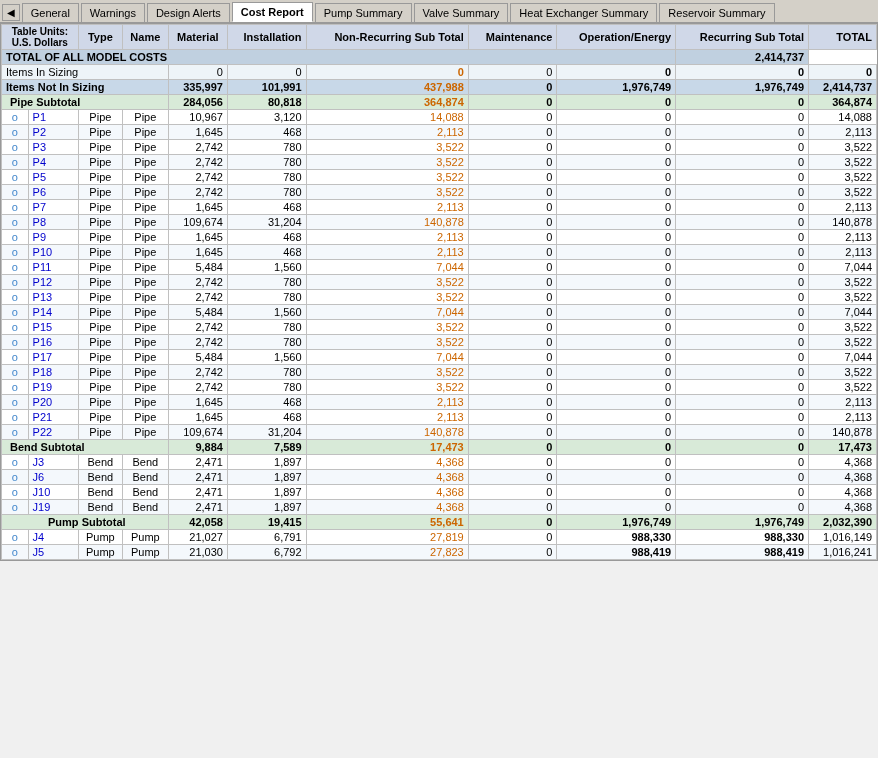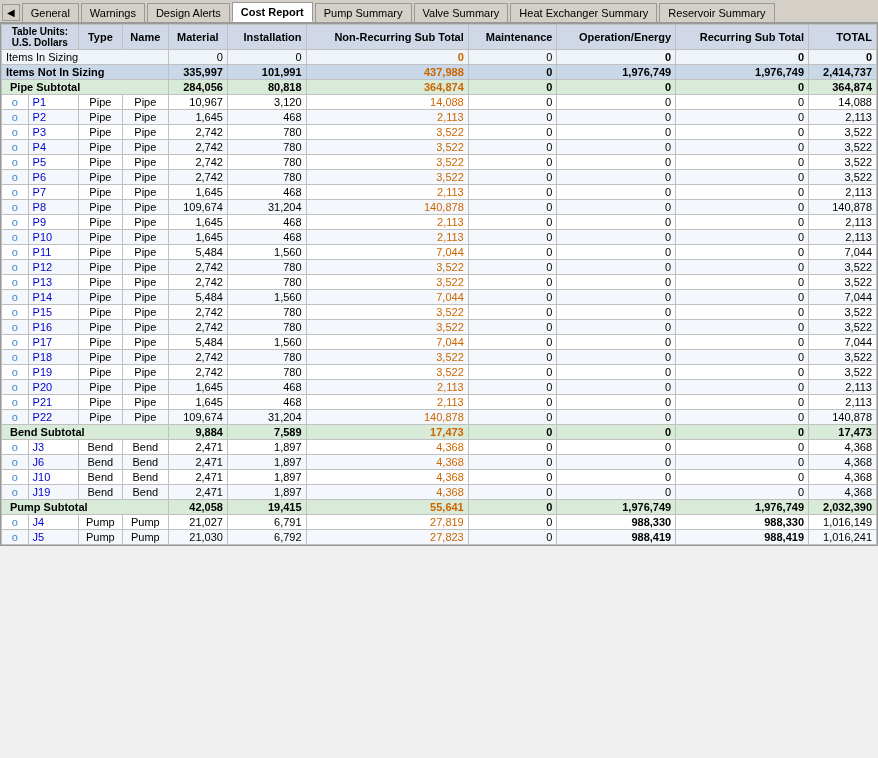--- a/index.html
+++ b/index.html
@@ -106,20 +106,24 @@
         <th>Material</th>
         <th class="num">Installation</th>
         <th class="num">Non-Recurring Sub Total</th>
         <th class="num">Maintenance</th>
         <th class="num">Operation/Energy</th>
         <th class="num">Recurring Sub Total</th>
         <th class="num">TOTAL</th>
       </tr>
     </thead>
     <tbody id="table-body">
+    <tr style="background:#c0d0e0; font-weight:bold;">
+          <td colspan="9" style="font-weight: bold;">TOTAL OF ALL MODEL COSTS</td>
+          <td class="num">2,414,737</td>
+        </tr>
         <tr style="background:#eef4f8; font-weight:normal;">
           <td colspan="4" style="font-weight: normal;">Items In Sizing</td>
           <td class="num">0</td>
           <td class="num">0</td>
           <td class="num" style="font-weight:bold; color:#cc6600;">0</td>
           <td class="num">0</td>
           <td class="num" style="font-weight:bold;">0</td>
           <td class="num" style="font-weight:bold;">0</td>
           <td class="num" style="font-weight:bold;">0</td>
         </tr>
@@ -485,21 +489,21 @@
           <td class="center">Bend</td>
           <td class="num">2,471</td>
           <td class="num">1,897</td>
           <td class="num" style="color: rgb(204, 102, 0);">4,368</td>
           <td class="num">0</td>
           <td class="num">0</td>
           <td class="num">0</td>
           <td class="num">4,368</td>
         </tr>
         <tr style="background:#d8ead8; font-weight:bold;">
-          <td colspan="4" style="padding-left: 8px;">Pump Subtotal</td>
+          <td colspan="4" style="padding-left: 8px; text-align: center;">Pump Subtotal</td>
           <td class="num" style="font-weight:bold;">42,058</td>
           <td class="num" style="font-weight:bold;">19,415</td>
           <td class="num" style="font-weight:bold; color:#cc6600;">55,641</td>
           <td class="num" style="font-weight:bold;">0</td>
           <td class="num" style="font-weight:bold;">1,976,749</td>
           <td class="num" style="font-weight:bold;">1,976,749</td>
           <td class="num" style="font-weight:bold;margin-left:32px;">2,032,390</td>
         </tr>
         <tr style="background:#fff;">
           <td style="text-align: center; color: rgb(68, 136, 204); cursor: pointer;">o</td>

